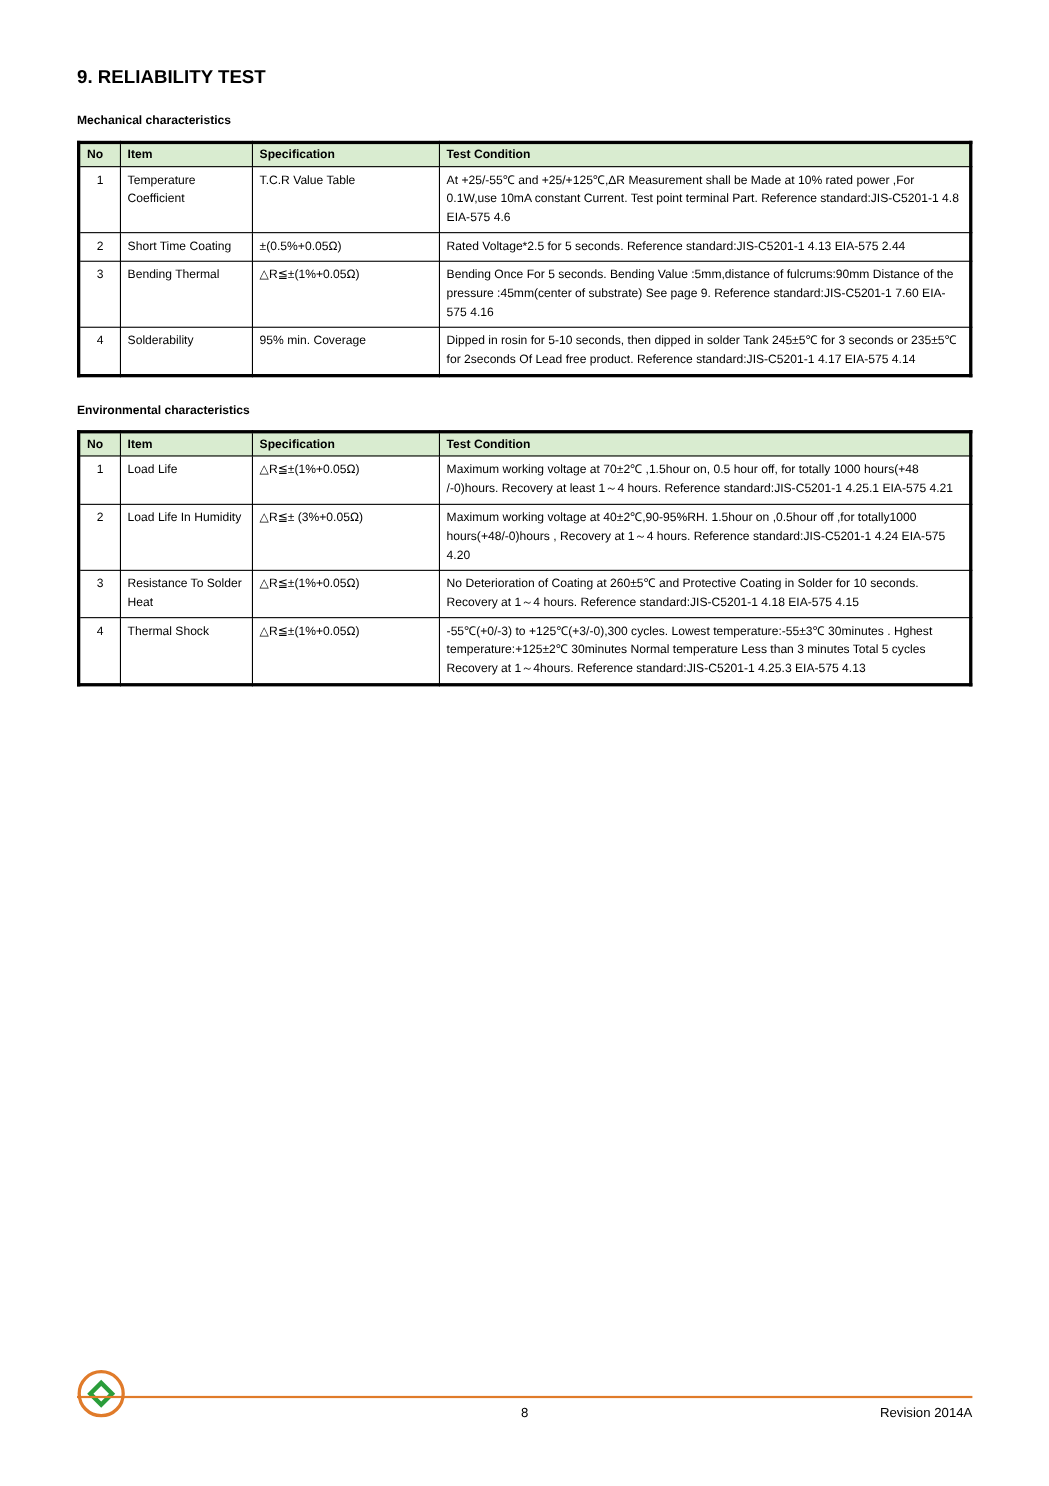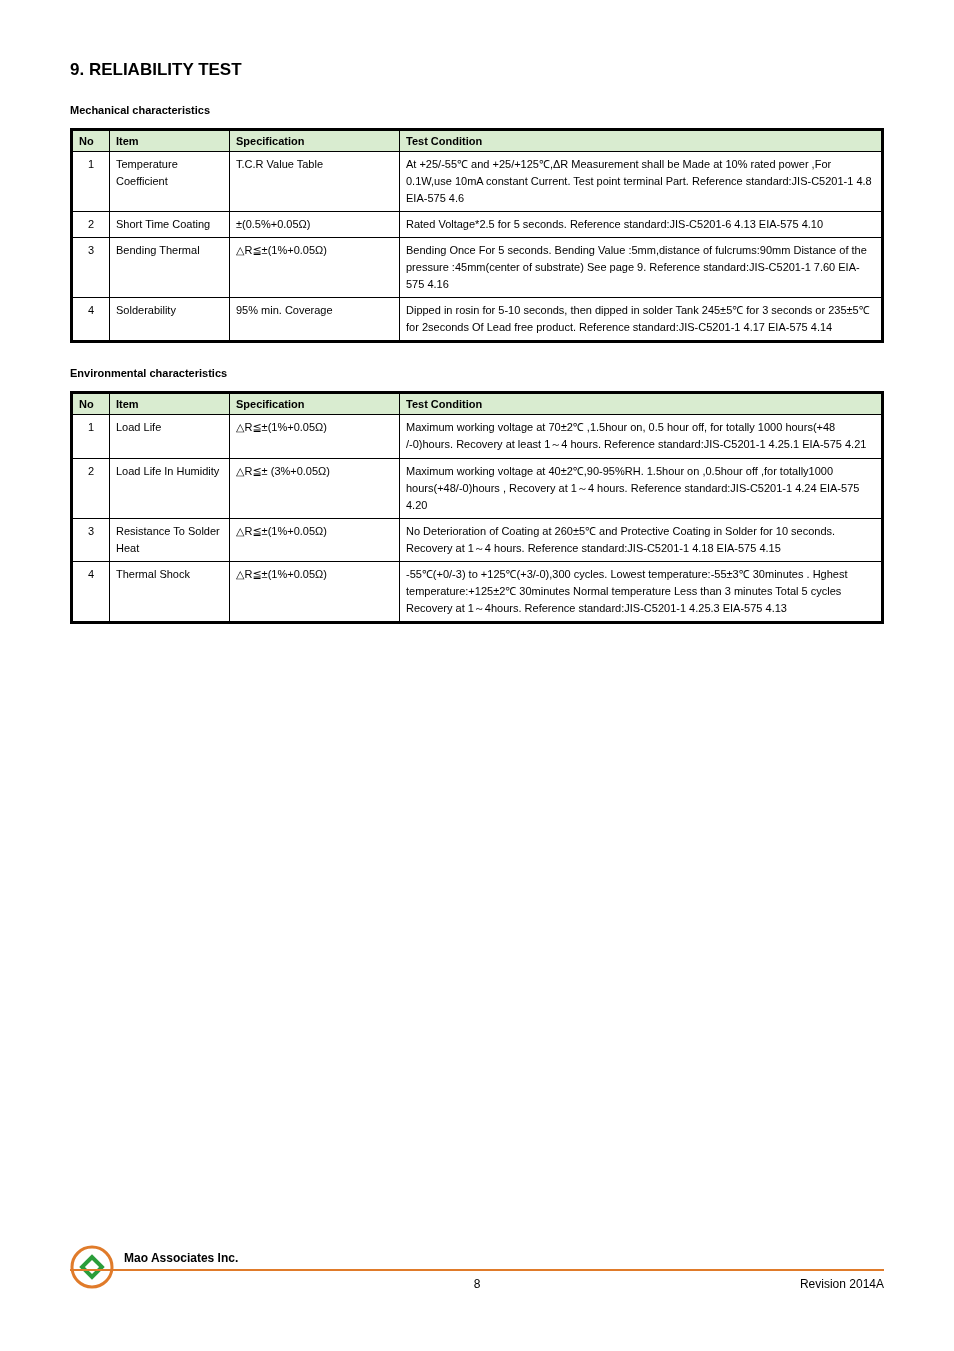--- a/index.html
+++ b/index.html
@@ -92,21 +92,21 @@
     <tr>
       <td style="text-align:center">1</td>
       <td>Temperature Coefficient</td>
       <td>T.C.R Value Table</td>
       <td>At +25/-55℃ and +25/+125℃,ΔR Measurement shall be Made at 10% rated power ,For 0.1W,use 10mA constant Current. Test point terminal Part. Reference standard:JIS-C5201-1 4.8  EIA-575 4.6</td>
     </tr>
     <tr>
       <td style="text-align:center">2</td>
       <td>Short Time Coating</td>
       <td>±(0.5%+0.05Ω)</td>
-      <td>Rated Voltage*2.5 for 5 seconds. Reference standard:JIS-C5201-6 4.13  EIA-575 4.10</td>
+      <td>Rated Voltage*2.5 for 5 seconds. Reference standard:JIS-C5201-1 4.13  EIA-575 2.44</td>
     </tr>
     <tr>
       <td style="text-align:center">3</td>
       <td>Bending Thermal</td>
       <td>△R≦±(1%+0.05Ω)</td>
       <td>Bending Once For 5 seconds. Bending Value :5mm,distance of fulcrums:90mm Distance of the pressure :45mm(center of substrate)  See page 9. Reference standard:JIS-C5201-1 7.60  EIA-575 4.16</td>
     </tr>
     <tr>
       <td style="text-align:center">4</td>
       <td>Solderability</td>
@@ -161,20 +161,19 @@
   </tbody>
 </table>
 
 <div class="footer">
   <svg class="logo" viewBox="0 0 44 44">
     <circle cx="22" cy="22" r="20" fill="none" stroke="#e07b2a" stroke-width="3"></circle>
     <rect x="13" y="13" width="18" height="18" fill="#2a9d3a" transform="rotate(45 22 22)"></rect>
     <rect x="17" y="17" width="10" height="10" fill="#fff" transform="rotate(45 22 22)"></rect>
   </svg>
   <div style="position:relative;">
-    <div class="company">Mao Associates Inc.</div>
     <div class="footer-line"></div>
     <div class="footer-row">
       <span style="margin-left:auto;margin-right:auto">8</span>
       <span style="position:absolute;right:0">Revision 2014A</span>
     </div>
   </div>
 </div>
 
 </body></html>

